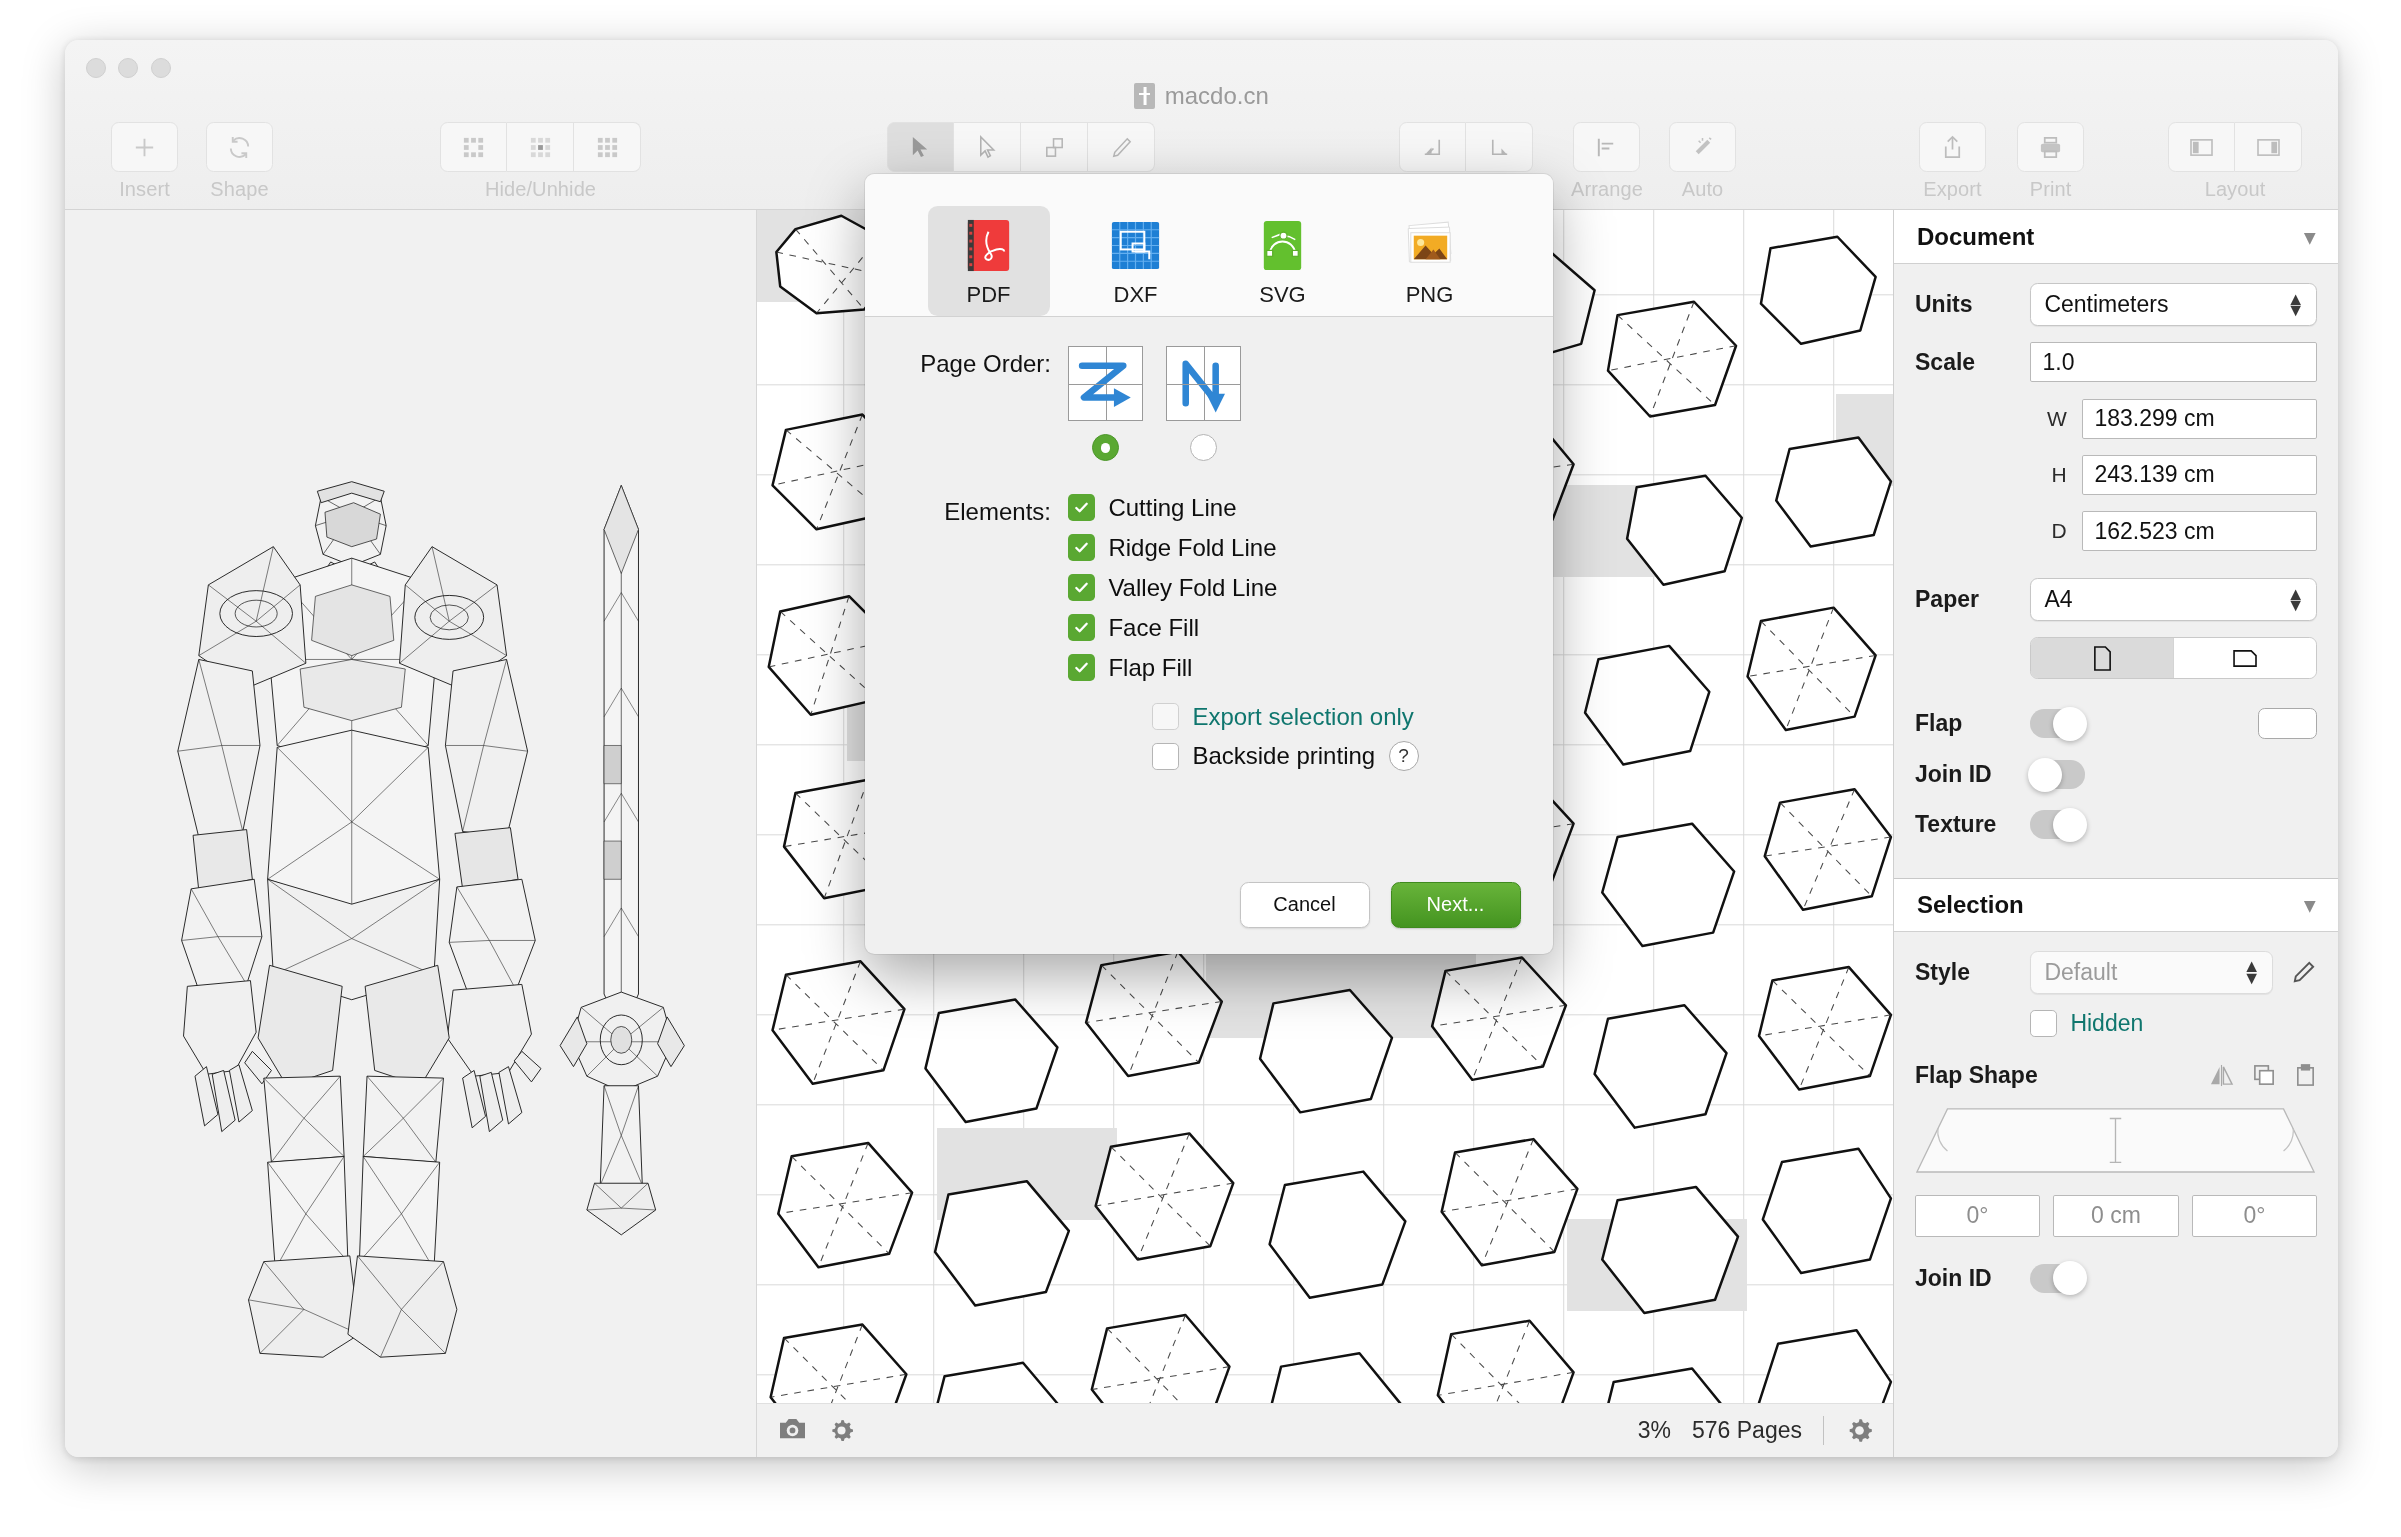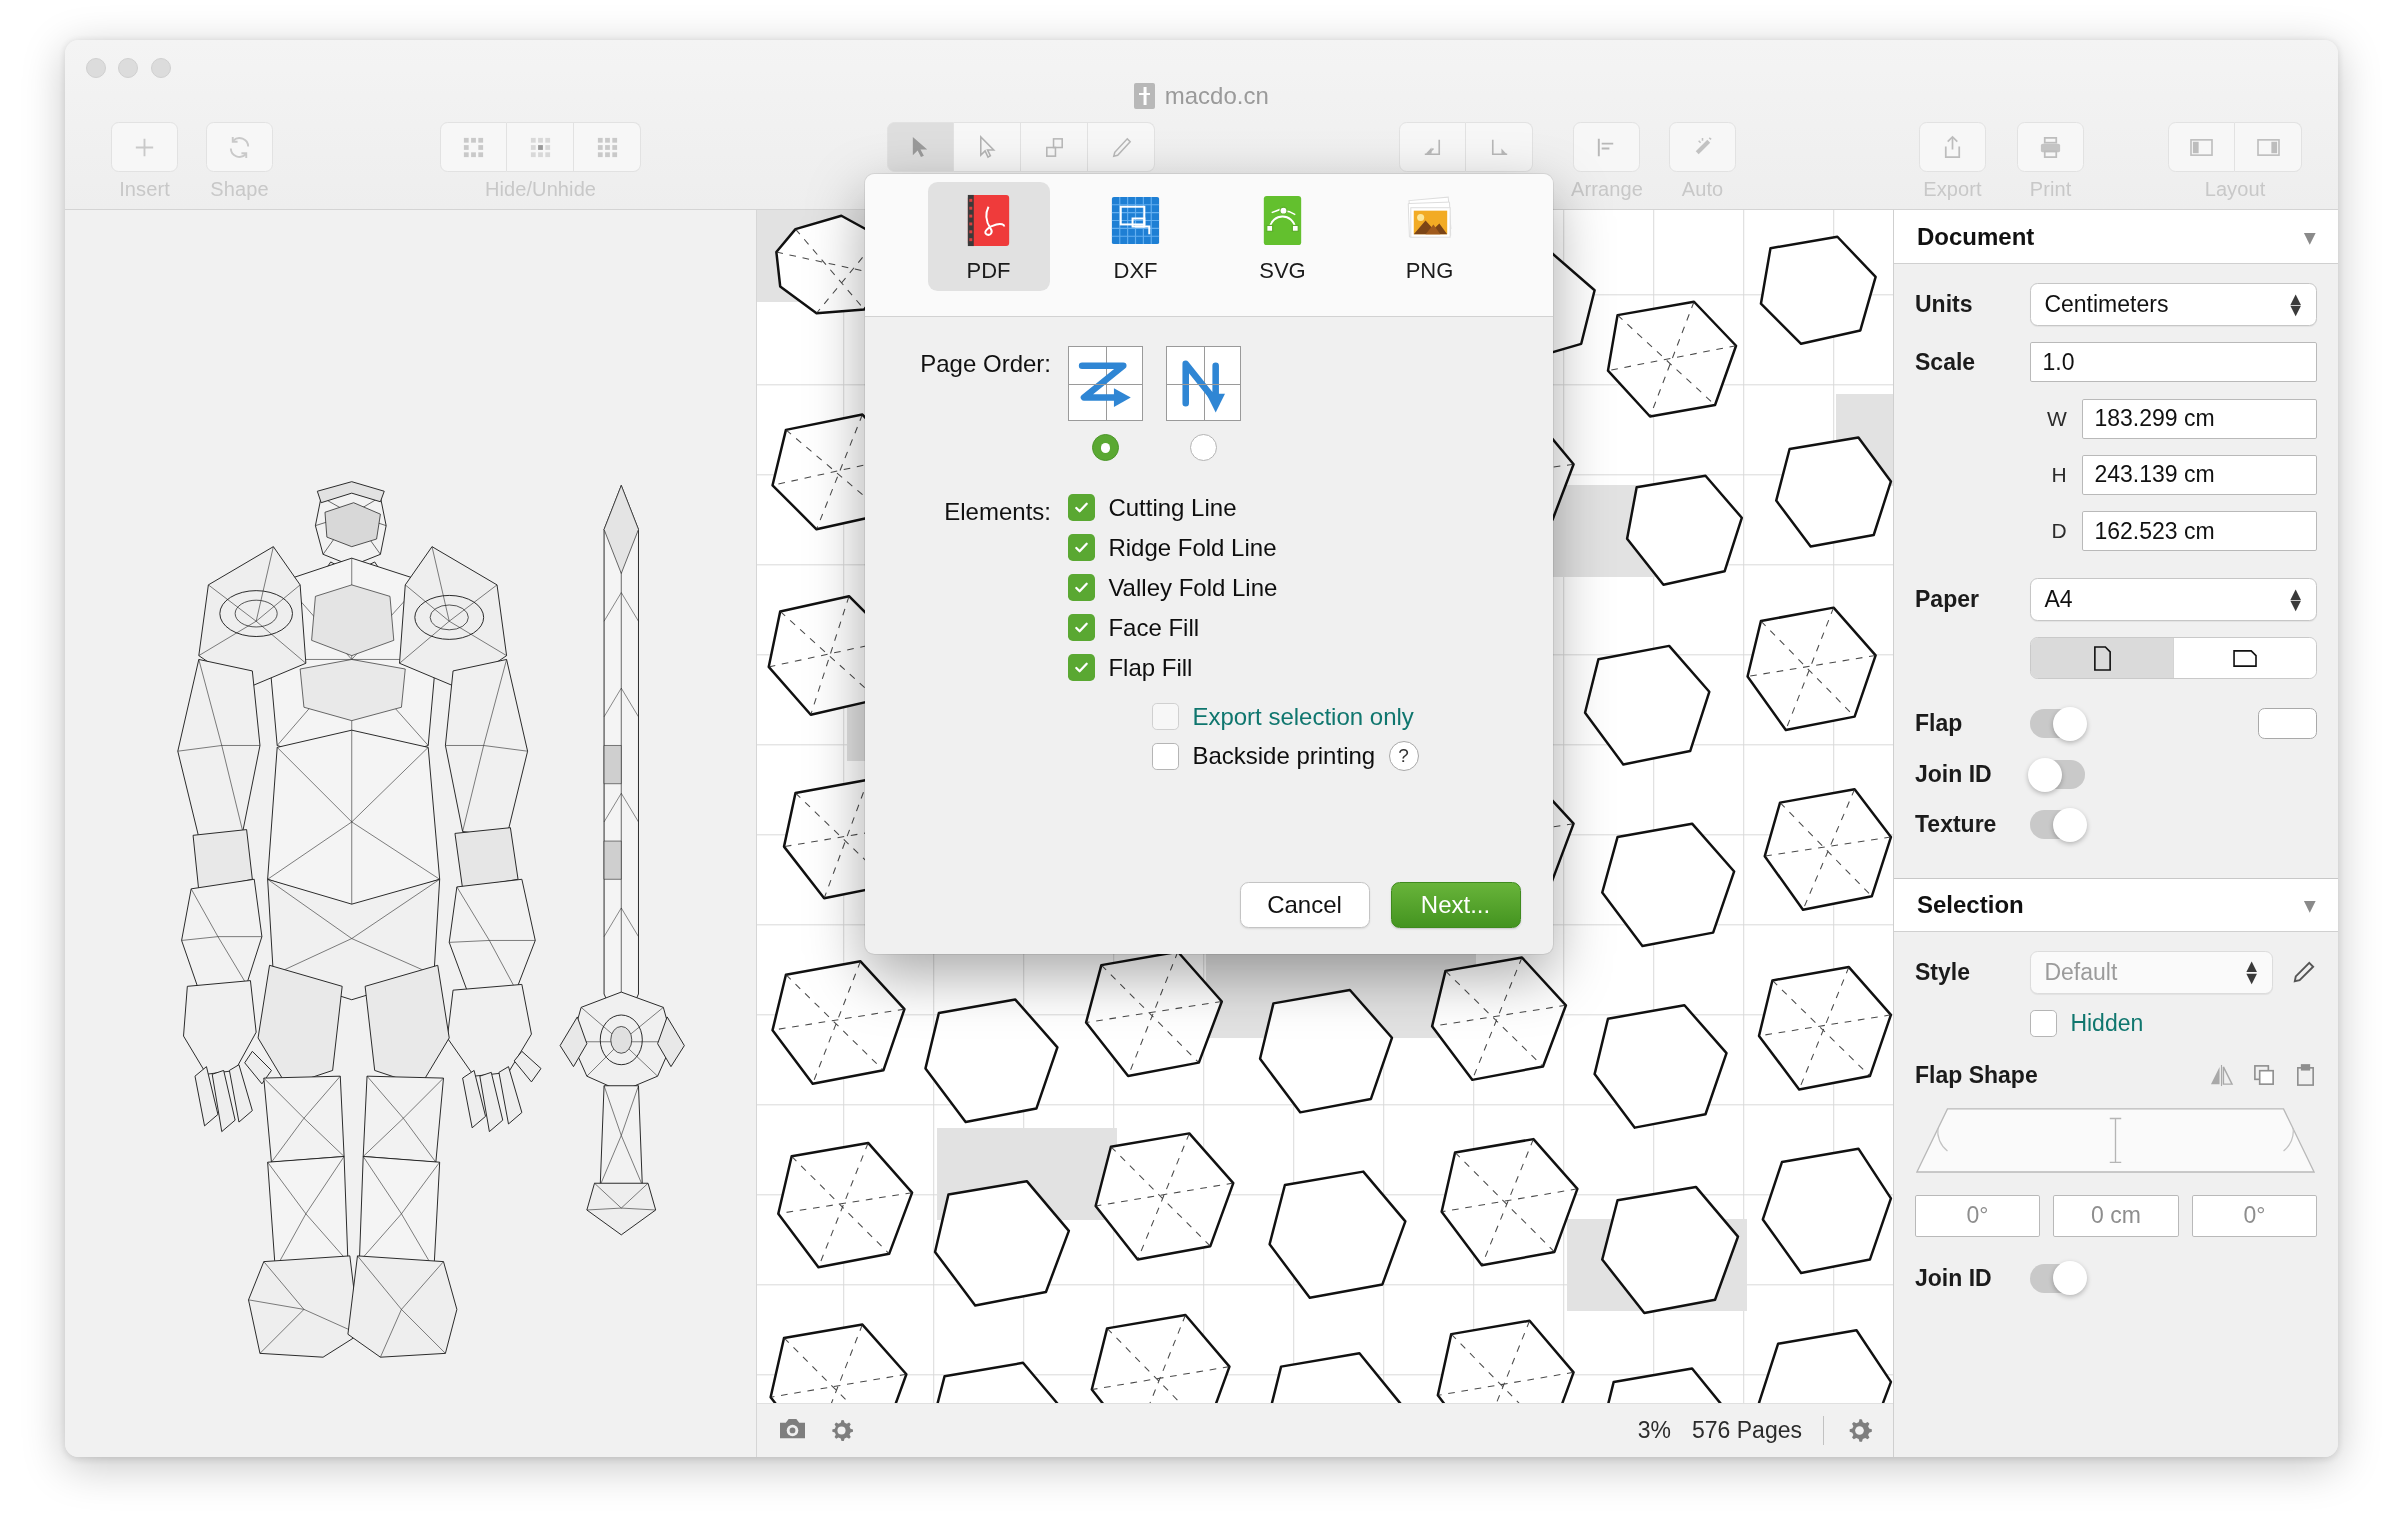--- a/index.html
+++ b/index.html
@@ -219,21 +219,21 @@
     width: 688px; height: 780px;
     background: #f0f0f0;
     border-radius: 9.6px;
     box-shadow: 0 21px 57px rgba(0,0,0,0.34), 0 0 0 1px rgba(0,0,0,0.07);
     overflow: hidden;
     display: flex; flex-direction: column;
   }
   .fmt-bar {
     height: 143px; background: #fafafa;
     border-bottom: 1px solid #d2d2d2;
-    display: flex; align-items: flex-start; justify-content: center; gap: 25px;
+    display: flex; align-items: flex-end; justify-content: center; gap: 25px;
     padding-top: 7.6px;
   }
   .fmt {
     width: 122px; padding: 9.6px 0 7.6px 0;
     border-radius: 9.6px;
     display: flex; flex-direction: column; align-items: center; gap: 7.6px;
   }
   .fmt.selected { background: #e1e1e1; }
   .fmt-name { font-size: 22px; color: #1a1a1a; }
   .fmt-ico { width: 59px; height: 59px; }
@@ -285,21 +285,21 @@
   }
 
   .modal-footer {
     height: 99px;
     display: flex; align-items: center; justify-content: flex-end;
     gap: 21px; padding-right: 32.5px;
   }
   .btn {
     min-width: 130px; height: 46px; border-radius: 8.6px;
     display: flex; align-items: center; justify-content: center;
-    font-size: 24px; padding: 0 23px;
+    font-size: 20px; padding: 0 23px;
   }
   .btn-cancel { background: #fff; border: 1px solid #c4c4c4; color: #111; box-shadow: 0 1px 1.9px rgba(0,0,0,.1); }
   .btn-next {
     background: linear-gradient(to bottom, #68b43a 0%, #449420 100%);
     border: 1px solid #3f8a1e; color: #fff;
     box-shadow: 0 1px 1.9px rgba(0,0,0,.18);
   }
 </style>
 </head>
 <body>

